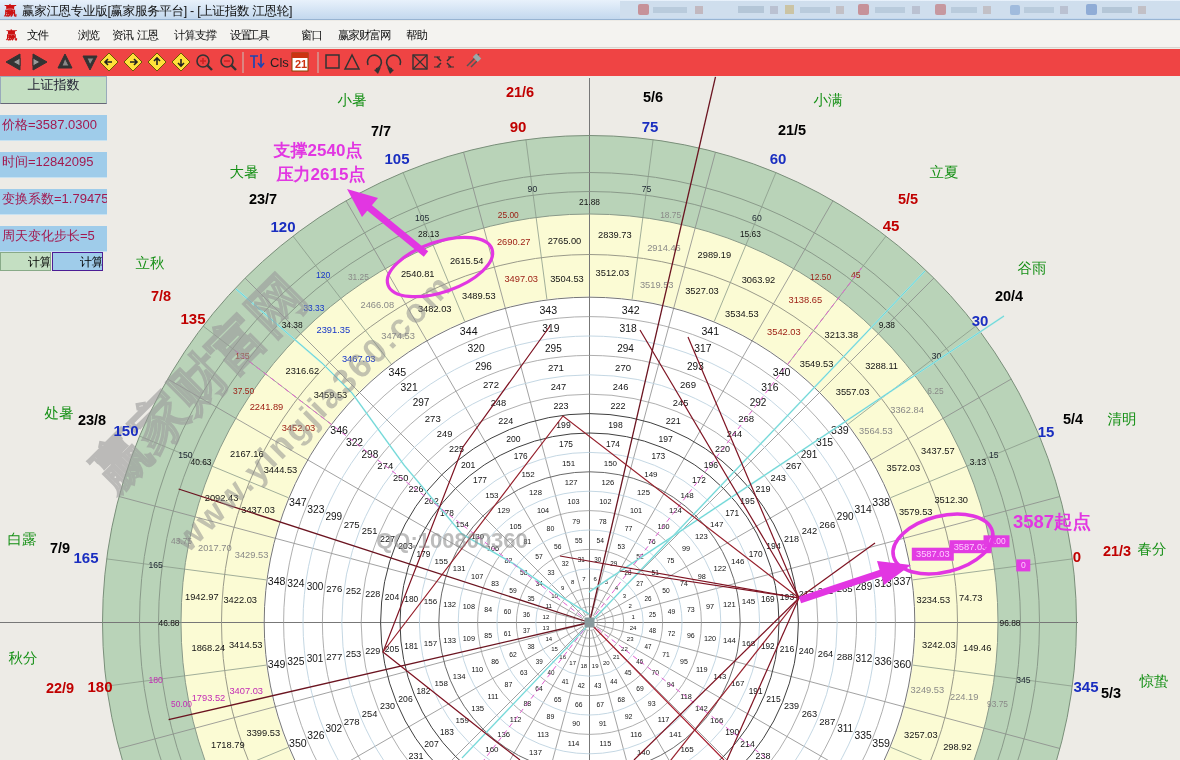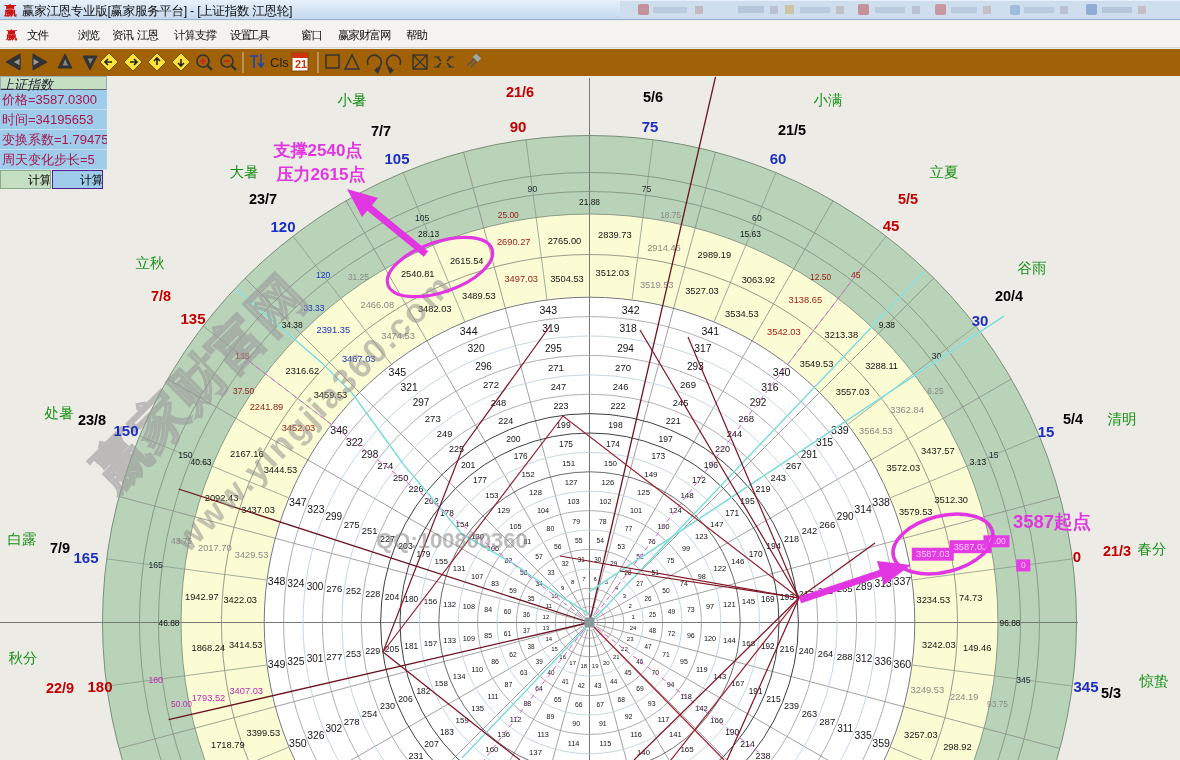--- a/index.html
+++ b/index.html
@@ -1,24 +1,24 @@
 <!DOCTYPE html>
 <html><head><meta charset="utf-8">
 <style>
 * { margin:0; padding:0; box-sizing:border-box; }
 body { width:1180px; height:760px; font-family:"Liberation Sans", sans-serif; overflow:hidden; position:relative; background:#edebe6; }
 #title { position:absolute; left:0; top:0; width:1180px; height:20px; background:linear-gradient(#e8f1fb,#c3d8ee); border-bottom:1px solid #98b4d2; }
 #title .txt { position:absolute; left:22px; top:3px; font-size:12.5px; color:#111; font-weight:normal; }
 #title .logo { position:absolute; left:4px; top:2px; width:15px; height:15px; color:#cc1111; font-weight:bold; font-size:13px; }
 #menu { position:absolute; left:0; top:21px; width:1180px; height:27px; background:#f4f3f0; border-bottom:1px solid #d8d6d0; }
 #menu span { position:absolute; top:7px; font-size:11.5px; letter-spacing:-1px; color:#111; white-space:nowrap; }
-#tool { position:absolute; left:0; top:49px; width:1180px; height:41px; background:#a16207; border-bottom:1px solid #b9b6ae; }
+#tool { position:absolute; left:0; top:49px; width:1180px; height:41px; background:#ef4444; border-bottom:1px solid #b9b6ae; }
 #panel { position:absolute; left:0; top:76px; width:107px; z-index:5; font-size:13px; }
-#panel .hd { background:#c4dfc2; color:#223; text-align:left; height:14px; line-height:15px; border:1px solid #9ab; border-bottom:1px solid #667; font-size:13px;font-style:italic; }
-#panel .rw { background:#9fccea; color:#a21a50; height:20px; line-height:19px; padding-left:2px; border-bottom:1px solid #c7e2f2; font-size:13px; white-space:nowrap; overflow:hidden; }
+#panel .hd { background:#c4dfc2; color:#223; text-align:center; height:28px; line-height:15px; border:1px solid #9ab; border-bottom:1px solid #667; font-size:13px; }
+#panel .rw { background:#9fccea; color:#a21a50; height:26px; line-height:19px; padding-left:2px; border-bottom:1px solid #c7e2f2; font-size:13px; white-space:nowrap; overflow:hidden;margin-top:11px; }
 #panel .bt { display:inline-block; width:51px; height:19px; line-height:18px; text-align:right; font-size:12px; color:#000; white-space:nowrap; overflow:hidden; vertical-align:top; letter-spacing:-0.5px;padding-left:27px; }
 svg text { font-family:"Liberation Sans", sans-serif; }
 </style></head>
 <body>
 <div id="title">
     <span class="logo">赢</span>
     <span class="txt" style="letter-spacing:-0.3px">赢家江恩专业版[赢家服务平台] - [上证指数 江恩轮]</span>
 <svg width="560" height="20" style="position:absolute;right:0;top:0">
 <rect x="0" y="1" width="560" height="17" fill="#cfdeed"></rect>
 <g opacity="0.55">
@@ -126,21 +126,21 @@
       </g>
 <g transform="translate(466,5)">
         <path d="M3,10 L13,0 M8,5 L1,12 M5,13 L11,7" stroke="#555" stroke-width="1.5" fill="none"></path>
         <rect x="8" y="1" width="7" height="5" fill="#9aa" transform="rotate(45 11 3)"></rect>
       </g>
 </svg>
 </div>
 <div id="panel">
 <div class="hd">上证指数</div>
 <div class="rw">价格=3587.0300</div>
-<div class="rw">时间=34195653</div>
+<div class="rw">时间=12842095</div>
 <div class="rw">变换系数=1.79475</div>
 <div class="rw">周天变化步长=5</div>
 <div style="height:20px"><span class="bt" style="background:#c4dfc2;border:1px solid #8a8;">计算阻力</span><span class="bt" style="background:#9fccea;border:1px solid #4c1d95;margin-left:1px;">计算支撑</span></div>
 </div>
 <svg width="1180" height="684" viewBox="0 0 1180 684" xmlns="http://www.w3.org/2000/svg" style="position:absolute;left:0;top:76px">
 <rect x="0" y="0" width="1180" height="684" fill="#edebe6"></rect>
 <circle cx="589.5" cy="546.5" r="487" fill="#b9d3b8"></circle>
 <circle cx="589.5" cy="546.5" r="408.5" fill="#fbfbd4"></circle>
 <circle cx="589.5" cy="546.5" r="326" fill="#ffffff"></circle>
 <line x1="0" y1="546.5" x2="1078" y2="546.5" stroke="#777777" stroke-width="1"></line>

